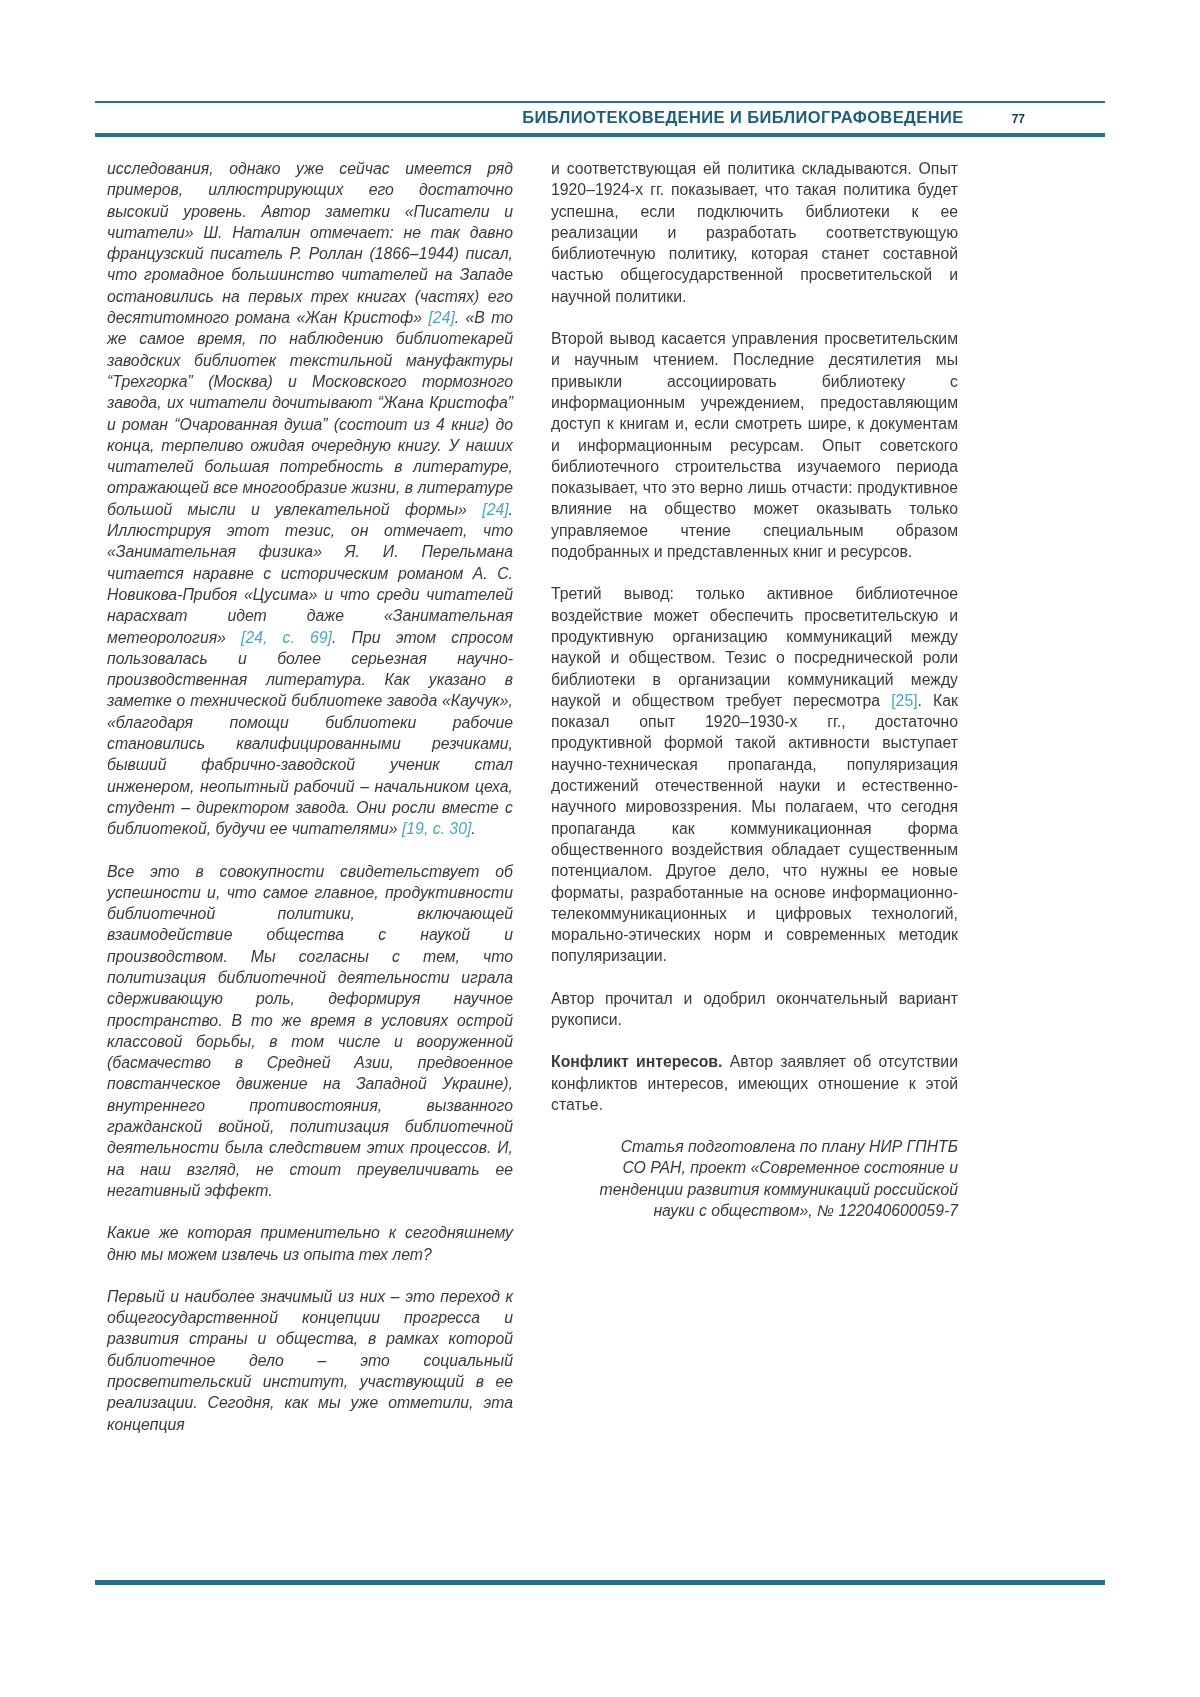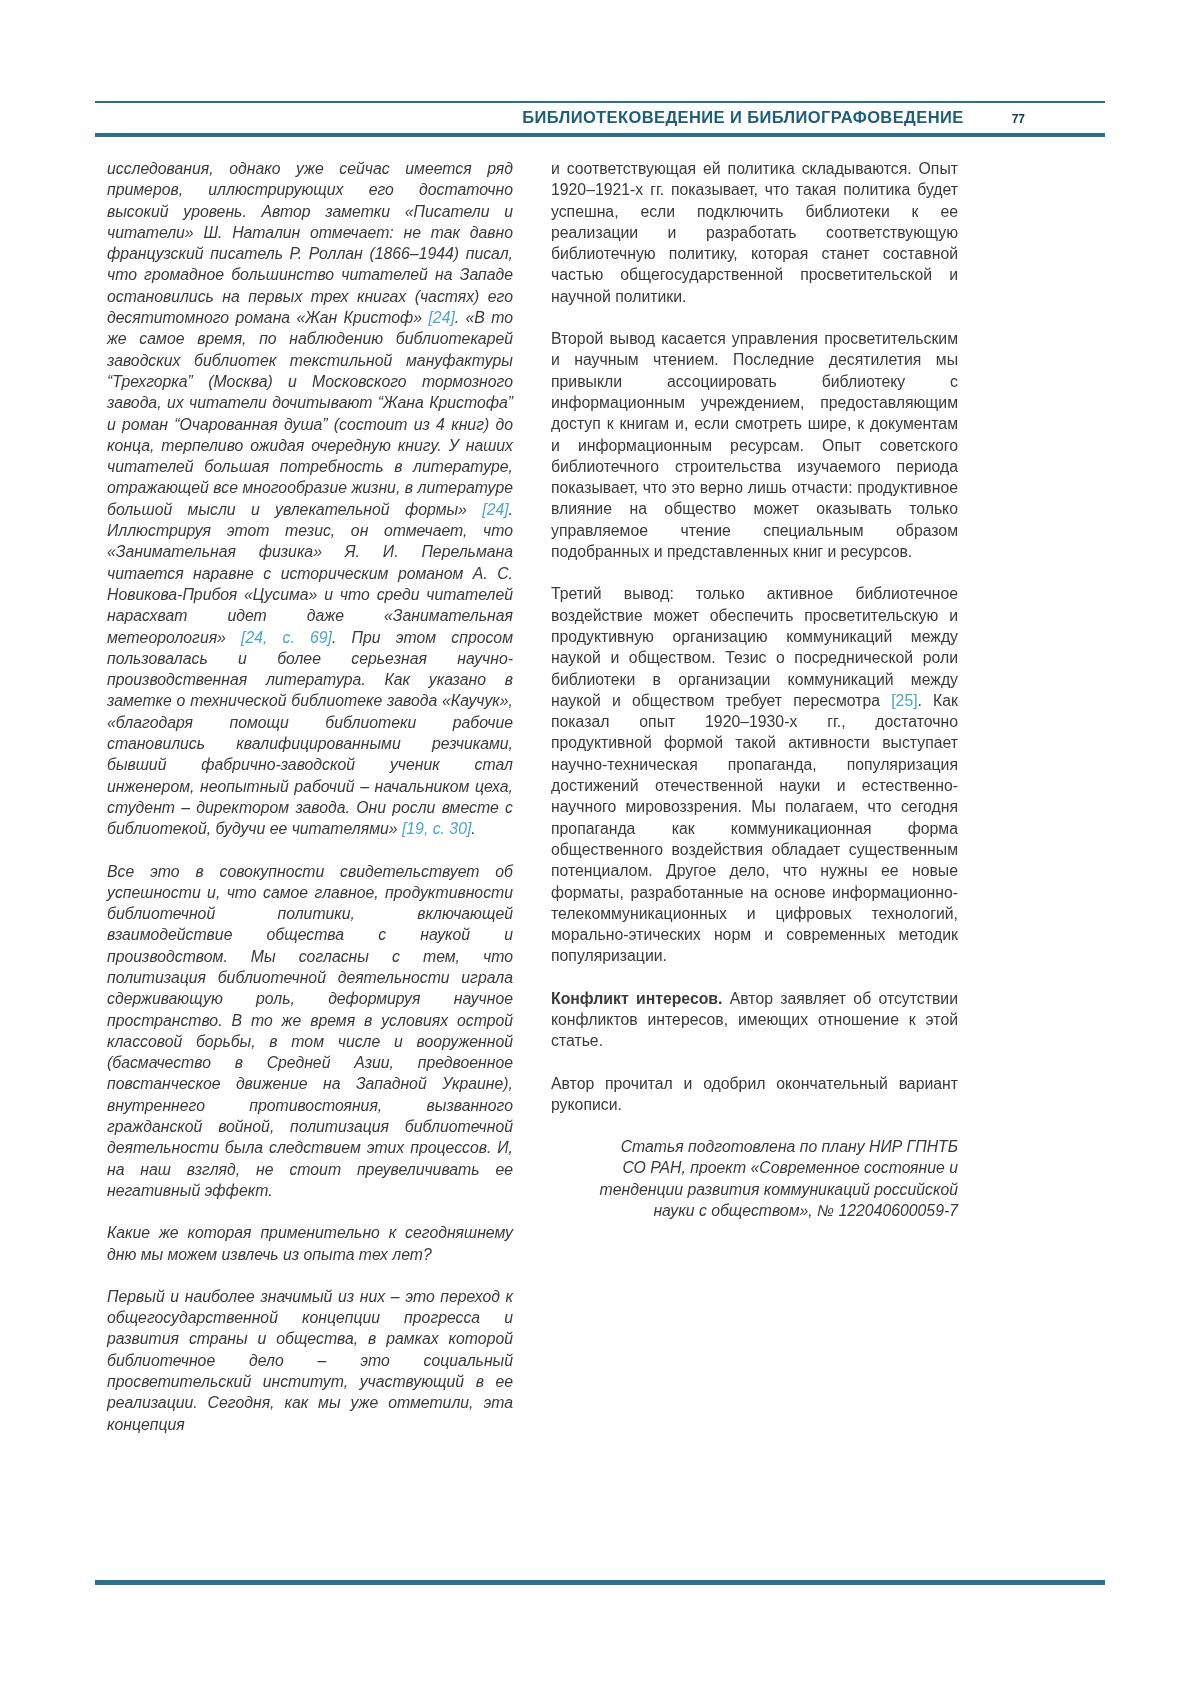--- a/index.html
+++ b/index.html
@@ -88,23 +88,23 @@
     </div>
   </div>
 
   <div class="col col-left" id="col-left">
       <p class="para"><span>исследования, однако уже сейчас имеется ряд примеров, иллюстрирующих его достаточно высокий уровень. Автор заметки «Писатели и читатели» Ш. Наталин отмечает: не так давно французский писатель Р. Роллан (1866–1944) писал, что громадное большинство читателей на Западе остановились на первых трех книгах (частях) его десятитомного романа «Жан Кристоф» </span><span class="cite">[24]</span><span>. «В то же самое время, по наблюдению библиотекарей заводских библиотек текстильной мануфактуры “Трехгорка” (Москва) и Московского тормозного завода, их читатели дочитывают “Жана Кристофа” и роман “Очарованная душа” (состоит из 4 книг) до конца, терпеливо ожидая очередную книгу. У наших читателей  большая потребность в литературе, отражающей все многообразие жизни, в литературе большой мысли и увлекательной формы» </span><span class="cite">[24]</span><span>. Иллюстрируя этот тезис, он отмечает, что «Занимательная физика» Я. И. Перельмана читается наравне с историческим романом А. С. Новикова-Прибоя «Цусима» и что среди читателей нарасхват идет даже «Занимательная метеорология» </span><span class="cite">[24, с. 69]</span><span>. При этом спросом пользовалась и более серьезная научно-производственная литература. Как указано в заметке о технической библиотеке завода «Каучук», «благодаря помощи библиотеки рабочие становились квалифицированными резчиками, бывший фабрично-заводской ученик стал инженером, неопытный рабочий – начальником цеха, студент – директором завода. Они росли вместе с библиотекой, будучи ее читателями» </span><span class="cite">[19, с. 30]</span><span>.</span></p>
       <p class="para"><span>Все это в совокупности свидетельствует об успешности и, что самое главное, продуктивности библиотечной политики, включающей взаимодействие общества с наукой и производством. Мы согласны с тем, что политизация библиотечной деятельности играла сдерживающую роль, деформируя научное пространство. В то же время в условиях острой классовой борьбы, в том числе и вооруженной (басмачество  в Средней Азии, предвоенное повстанческое движение на Западной Украине), внутреннего противостояния, вызванного гражданской войной, политизация библиотечной деятельности была следствием этих процессов. И, на наш взгляд, не стоит преувеличивать ее негативный эффект.</span></p>
       <p class="para"><span>Какие же которая применительно к сегодняшнему дню мы можем извлечь из опыта тех лет?</span></p>
       <p class="para"><span>Первый и наиболее значимый из них – это переход к общегосударственной концепции прогресса и развития страны и общества, в рамках которой библиотечное дело – это социальный просветительский институт, участвующий в ее реализации. Сегодня, как мы уже отметили, эта концепция</span></p>
     </div>
   <div class="col col-right" id="col-right">
-      <p class="para"><span>и соответствующая ей политика складываются. Опыт 1920–1921-х гг. показывает, что такая политика будет успешна, если подключить библиотеки к ее реализации и разработать соответствующую библиотечную политику, которая станет составной частью общегосударственной просветительской и научной политики.</span></p>
+      <p class="para"><span>и соответствующая ей политика складываются. Опыт 1920–1924-х гг. показывает, что такая политика будет успешна, если подключить библиотеки к ее реализации и разработать соответствующую библиотечную политику, которая станет составной частью общегосударственной просветительской и научной политики.</span></p>
       <p class="para"><span>Второй вывод касается управления просветительским и научным чтением. Последние десятилетия мы привыкли ассоциировать библиотеку с информационным учреждением, предоставляющим доступ к книгам и, если смотреть шире, к документам и информационным ресурсам. Опыт советского библиотечного строительства изучаемого периода показывает, что это верно лишь отчасти: продуктивное влияние на общество может оказывать только управляемое чтение специальным образом подобранных и представленных книг и ресурсов.</span></p>
       <p class="para"><span>Третий вывод: только активное библиотечное воздействие может обеспечить просветительскую и продуктивную организацию коммуникаций между наукой и обществом. Тезис о посреднической роли библиотеки в организации коммуникаций между наукой и обществом требует пересмотра </span><span class="cite">[25]</span><span>. Как показал опыт 1920–1930-х гг., достаточно продуктивной формой такой активности выступает научно-техническая пропаганда, популяризация достижений отечественной науки и естественно-научного мировоззрения. Мы полагаем, что сегодня пропаганда как коммуникационная форма общественного воздействия обладает существенным потенциалом. Другое дело, что нужны ее новые форматы, разработанные на основе информационно-телекоммуникационных и цифровых технологий, морально-этических норм и современных методик популяризации.</span></p>
+      <p class="para"><span>Автор прочитал и одобрил окончательный вариант рукописи.</span></p>
       <p class="para"><span class="bold">Конфликт интересов.</span><span> Автор заявляет об отсутствии конфликтов интересов, имеющих отношение к этой статье.</span></p>
-      <p class="para"><span>Автор прочитал и одобрил окончательный вариант рукописи.</span></p>
       <p class="para italic align-right"><span>Статья подготовлена по плану НИР ГПНТБ СО РАН, проект «Современное состояние и тенденции развития коммуникаций российской науки с обществом», № 122040600059-7</span></p>
     </div>
 
   <div class="footer-rule"></div>
 
 </div>
 
 </body></html>

